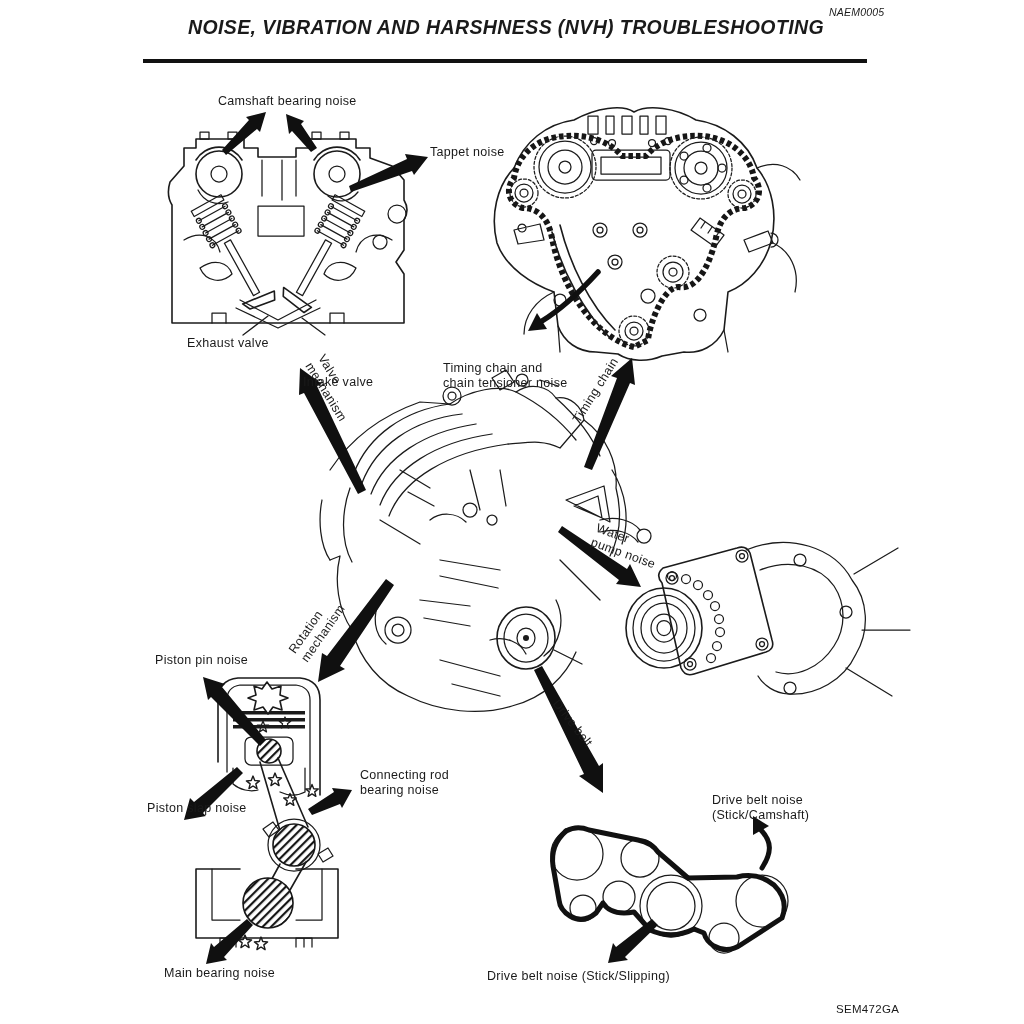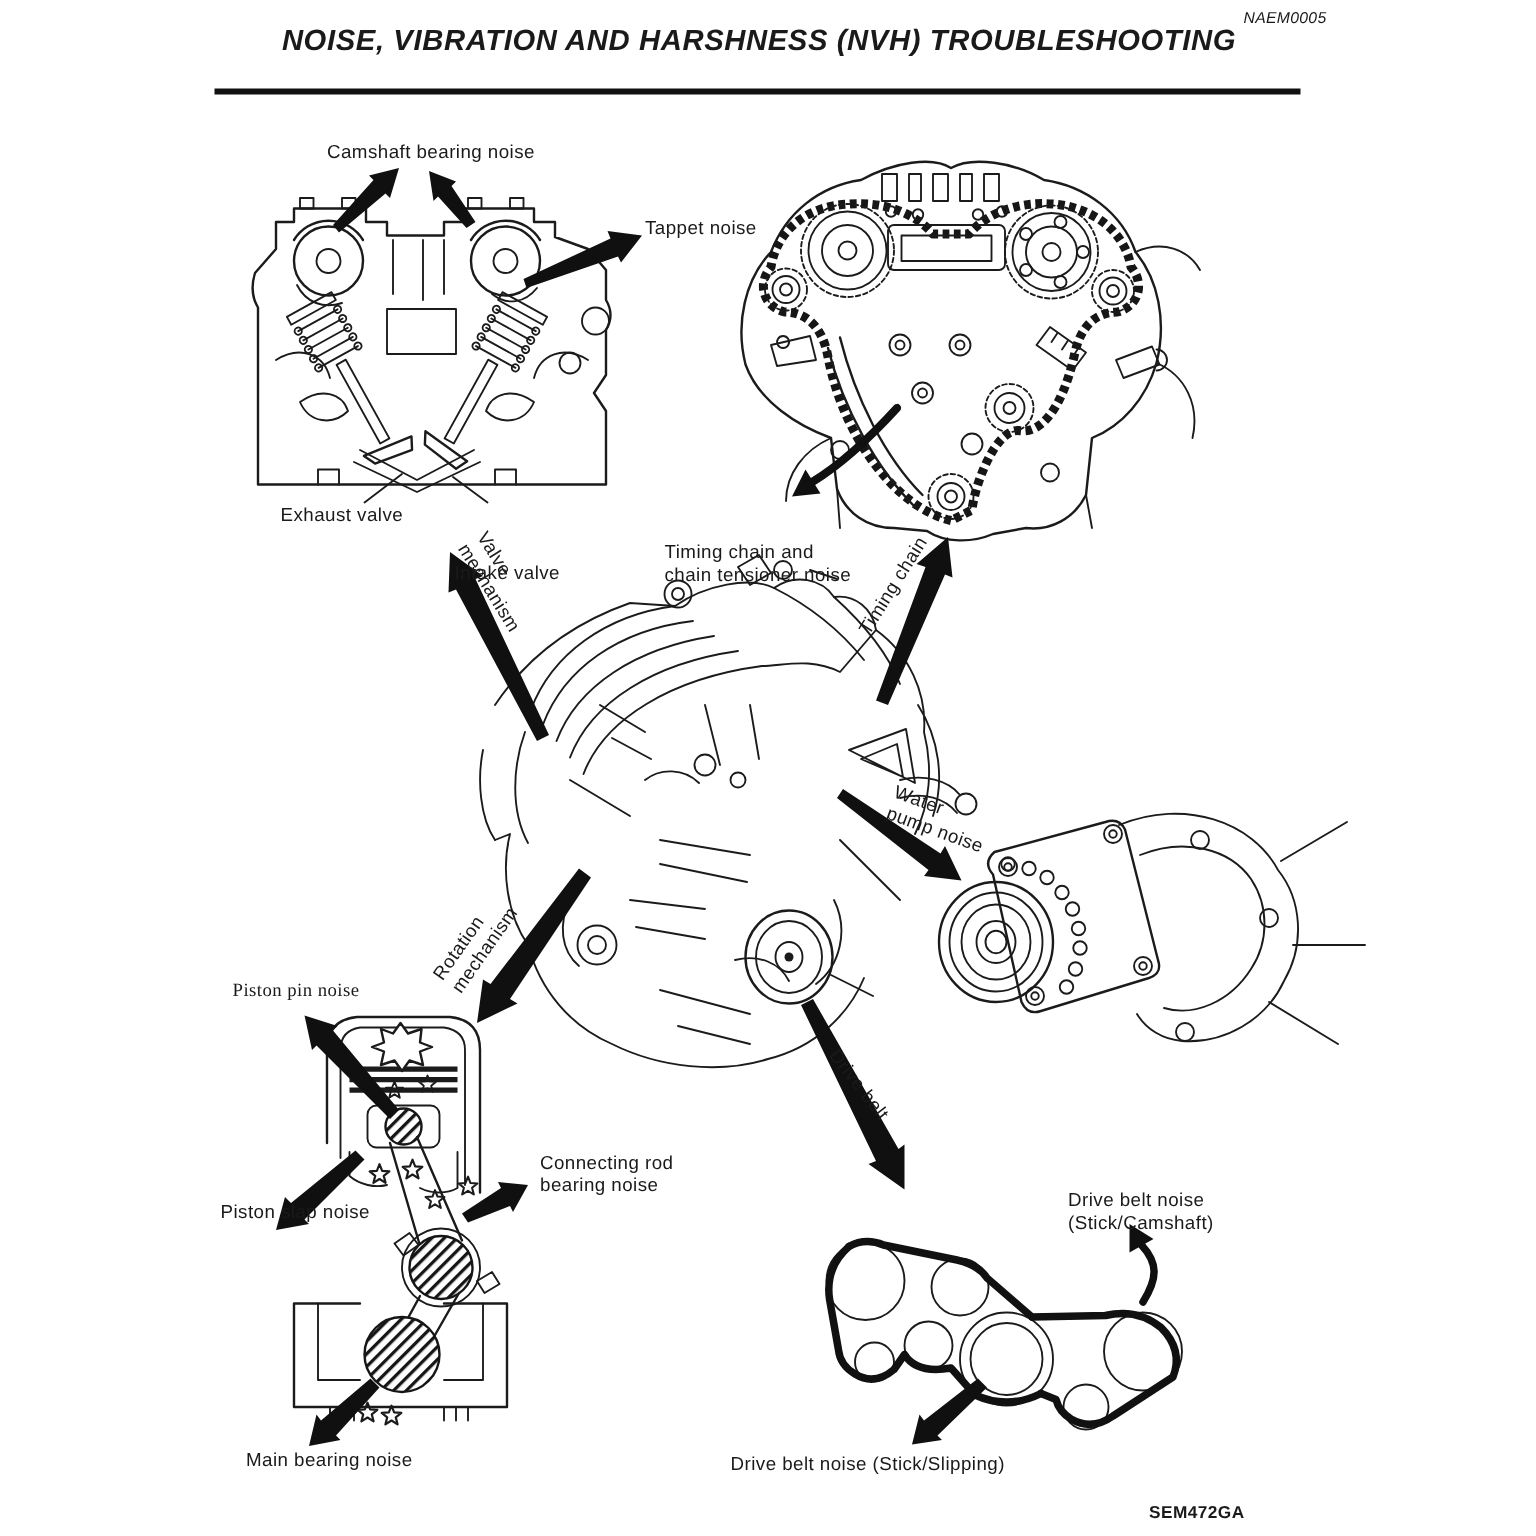--- a/index.html
+++ b/index.html
@@ -2,21 +2,21 @@
 <html><head>
 <meta charset="utf-8">
 <style>
   html,body{margin:0;padding:0;background:#fff;}
   #page{position:relative;width:1024px;height:1024px;background:#ffffff;overflow:hidden;
         font-family:"Liberation Sans",sans-serif;color:#1a1a1a;}
   .title{position:absolute;left:143px;top:16px;width:726px;text-align:center;
          font-weight:bold;font-size:19.5px;letter-spacing:.4px;white-space:nowrap;font-style:italic;}
   .code-top{position:absolute;left:829px;top:6px;font-style:italic;font-size:10.5px;letter-spacing:.2px;}
   .rule{position:absolute;left:143px;top:59px;width:724px;height:4px;background:#111;}
-  .code-bottom{position:absolute;left:766px;top:1003px;font-weight:bold;font-size:11.5px;letter-spacing:.3px;text-align:right;}
+  .code-bottom{position:absolute;left:836px;top:1003px;font-weight:normal;font-size:11.5px;letter-spacing:.3px;text-align:right;}
   .label{position:absolute;font-size:12.5px;line-height:15px;letter-spacing:.3px;white-space:pre-line;}
   .rot{transform-origin:0 0;}
   svg{position:absolute;left:0;top:0;}
   .ln{stroke:#1b1b1b;stroke-width:1.25;fill:none;stroke-linecap:round;stroke-linejoin:round;}
   .ln2{stroke:#1b1b1b;stroke-width:1.6;fill:none;stroke-linecap:round;stroke-linejoin:round;}
   .chain{stroke:#161616;stroke-width:6;fill:none;stroke-dasharray:4.5 3;stroke-linejoin:round;}
   .belt{stroke:#111;stroke-width:5;fill:none;stroke-linecap:round;stroke-linejoin:round;}
   .arw{fill:#101010;stroke:none;}
   .arwln{stroke:#101010;fill:none;stroke-linecap:round;}
   .dark{fill:#1b1b1b;stroke:none;}
@@ -337,21 +337,21 @@
   <div class="label" style="left:443px;top:321px;margin-top:40px;">Timing chain and
 chain tensioner noise</div>
   <div class="label rot" style="left:327px;top:352px;transform:rotate(58deg);">Valve
 mechanism</div>
   <div class="label rot" style="left:570px;top:418px;transform:rotate(-58deg);">Timing chain</div>
   <div class="label rot" style="left:599px;top:521px;transform:rotate(20deg);">Water
 pump noise</div>
   <div class="label rot" style="left:286px;top:648px;transform:rotate(-55deg);">Rotation
 mechanism</div>
   <div class="label rot" style="left:561px;top:697px;transform:rotate(52deg);">Drive belt</div>
-  <div class="label" style="left:155px;top:653px;font-family:Liberation Serif, serif;">Piston pin noise</div>
+  <div class="label" style="left:155px;top:653px;">Piston pin noise</div>
   <div class="label" style="left:147px;top:801px;">Piston slap noise</div>
   <div class="label" style="left:360px;top:768px;">Connecting rod
 bearing noise</div>
   <div class="label" style="left:712px;top:793px;">Drive belt noise
 (Stick/Camshaft)</div>
   <div class="label" style="left:150px;top:966px;margin-left:14px;">Main bearing noise</div>
   <div class="label" style="left:487px;top:969px;">Drive belt noise (Stick/Slipping)</div>
 
 </div>
 

